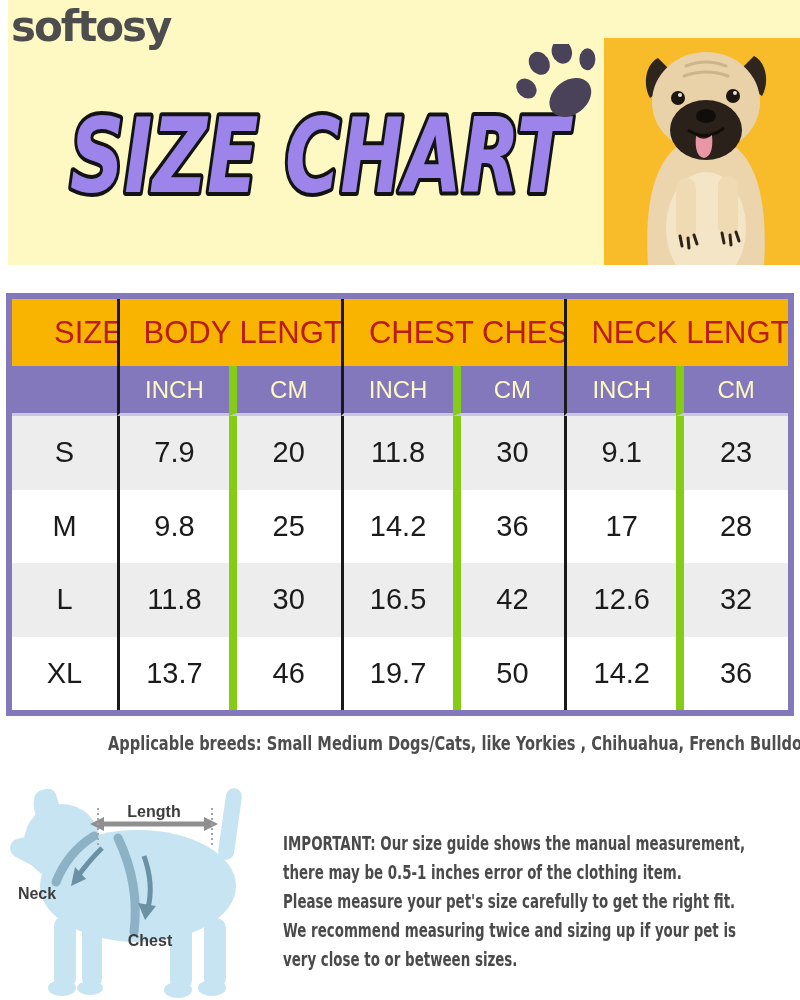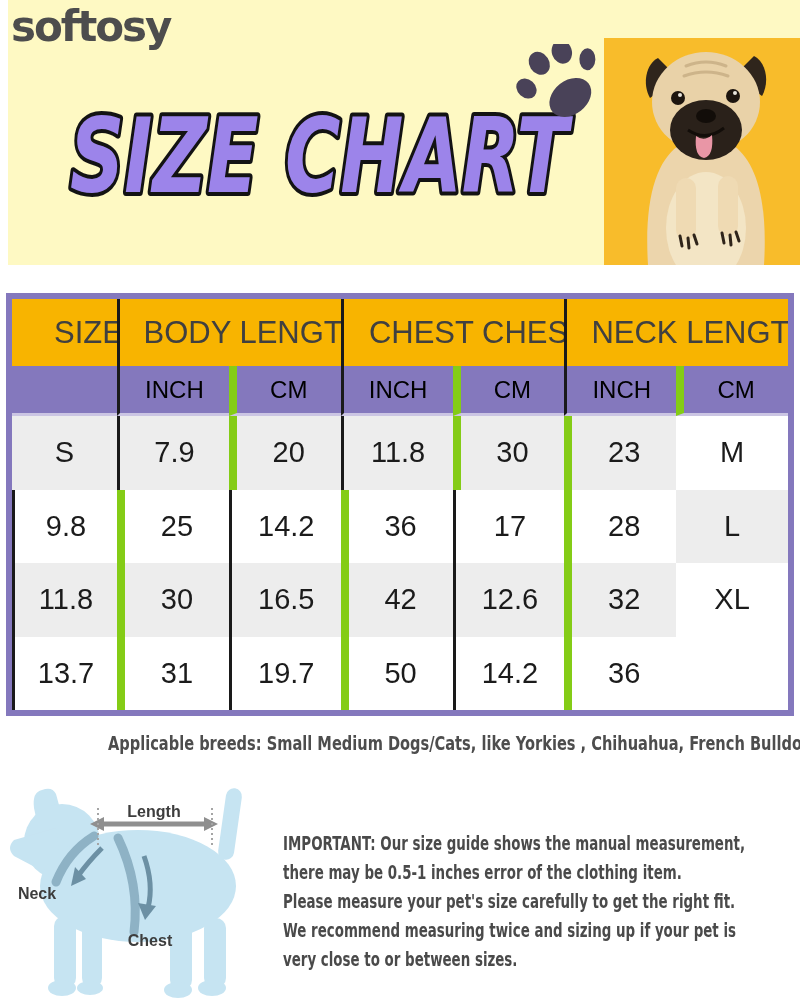--- a/index.html
+++ b/index.html
@@ -13,23 +13,23 @@
   .title-svg { position:absolute; left:52px; top:86px; }
   .paw-svg { position:absolute; left:506px; top:44px; }
   .pug-svg { position:absolute; left:596px; top:38px; }
 
   
   .sizetable { position:absolute; left:6px; top:293px; width:788px; height:423px;
                border:6px solid #8478BD; background:#ffffff; display:grid;
                grid-template-columns:105px repeat(6,1fr);
                grid-template-rows:67px 50px repeat(4,1fr); }
   .cell { display:flex; align-items:center; justify-content:center; color:#1B1B1B; }
-  .head { background:#F8B400; color:#404040; font-size:31px; grid-column:span 2; white-space:nowrap; overflow:hidden;padding-left:48px; }
+  .head { background:#F8B400; color:#b91c1c; font-size:31px; grid-column:span 2; white-space:nowrap; overflow:hidden;padding-left:48px; }
   .head.first { grid-column:span 1; }
-  .unit { background:#8478BD; color:#000000; font-size:24px; border-bottom:3px solid #CBC5E3; }
+  .unit { background:#8478BD; color:#fef9c3; font-size:24px; border-bottom:3px solid #CBC5E3; }
   .val, .sizecol { font-size:29px; }
   .odd { background:#EDEDED; }
   .bl  { border-left:3px solid #1A1A1A; }
   .bls { border-left:8px solid #84cc16; }
 
   
   .breeds { position:absolute; left:0; top:731px; width:800px; text-align:center;
             font-family:"DejaVu Sans",sans-serif; font-weight:bold; font-size:20px;
             color:#4D4D4D; transform:scaleX(0.73); white-space:nowrap; }
   .important { position:absolute; left:283px; top:829px; font-family:"DejaVu Sans",sans-serif;
@@ -93,41 +93,42 @@
   <div class="cell unit bl">INCH</div>
   <div class="cell unit bls">CM</div>
   <div class="cell unit bl">INCH</div>
   <div class="cell unit bls">CM</div>
 
   <div class="cell sizecol odd">S</div>
   <div class="cell val odd bl">7.9</div>
   <div class="cell val odd bls">20</div>
   <div class="cell val odd bl">11.8</div>
   <div class="cell val odd bls">30</div>
+  <div class="cell val odd bl">9.1</div>
   <div class="cell val odd bls">23</div>
 
   <div class="cell sizecol">M</div>
   <div class="cell val bl">9.8</div>
   <div class="cell val bls">25</div>
   <div class="cell val bl">14.2</div>
   <div class="cell val bls">36</div>
   <div class="cell val bl">17</div>
   <div class="cell val bls">28</div>
 
   <div class="cell sizecol odd">L</div>
   <div class="cell val odd bl">11.8</div>
   <div class="cell val odd bls">30</div>
   <div class="cell val odd bl">16.5</div>
   <div class="cell val odd bls">42</div>
   <div class="cell val odd bl">12.6</div>
   <div class="cell val odd bls">32</div>
 
   <div class="cell sizecol">XL</div>
   <div class="cell val bl">13.7</div>
-  <div class="cell val bls">31</div>
+  <div class="cell val bls">46</div>
   <div class="cell val bl">19.7</div>
   <div class="cell val bls">50</div>
   <div class="cell val bl">14.2</div>
   <div class="cell val bls">36</div>
 </div>
 
 <div class="breeds">Applicable breeds: Small Medium Dogs/Cats, like Yorkies , Chihuahua, French Bulldog.</div>
 
 <div class="important">
   <div>IMPORTANT: Our size guide shows the manual measurement,</div>

